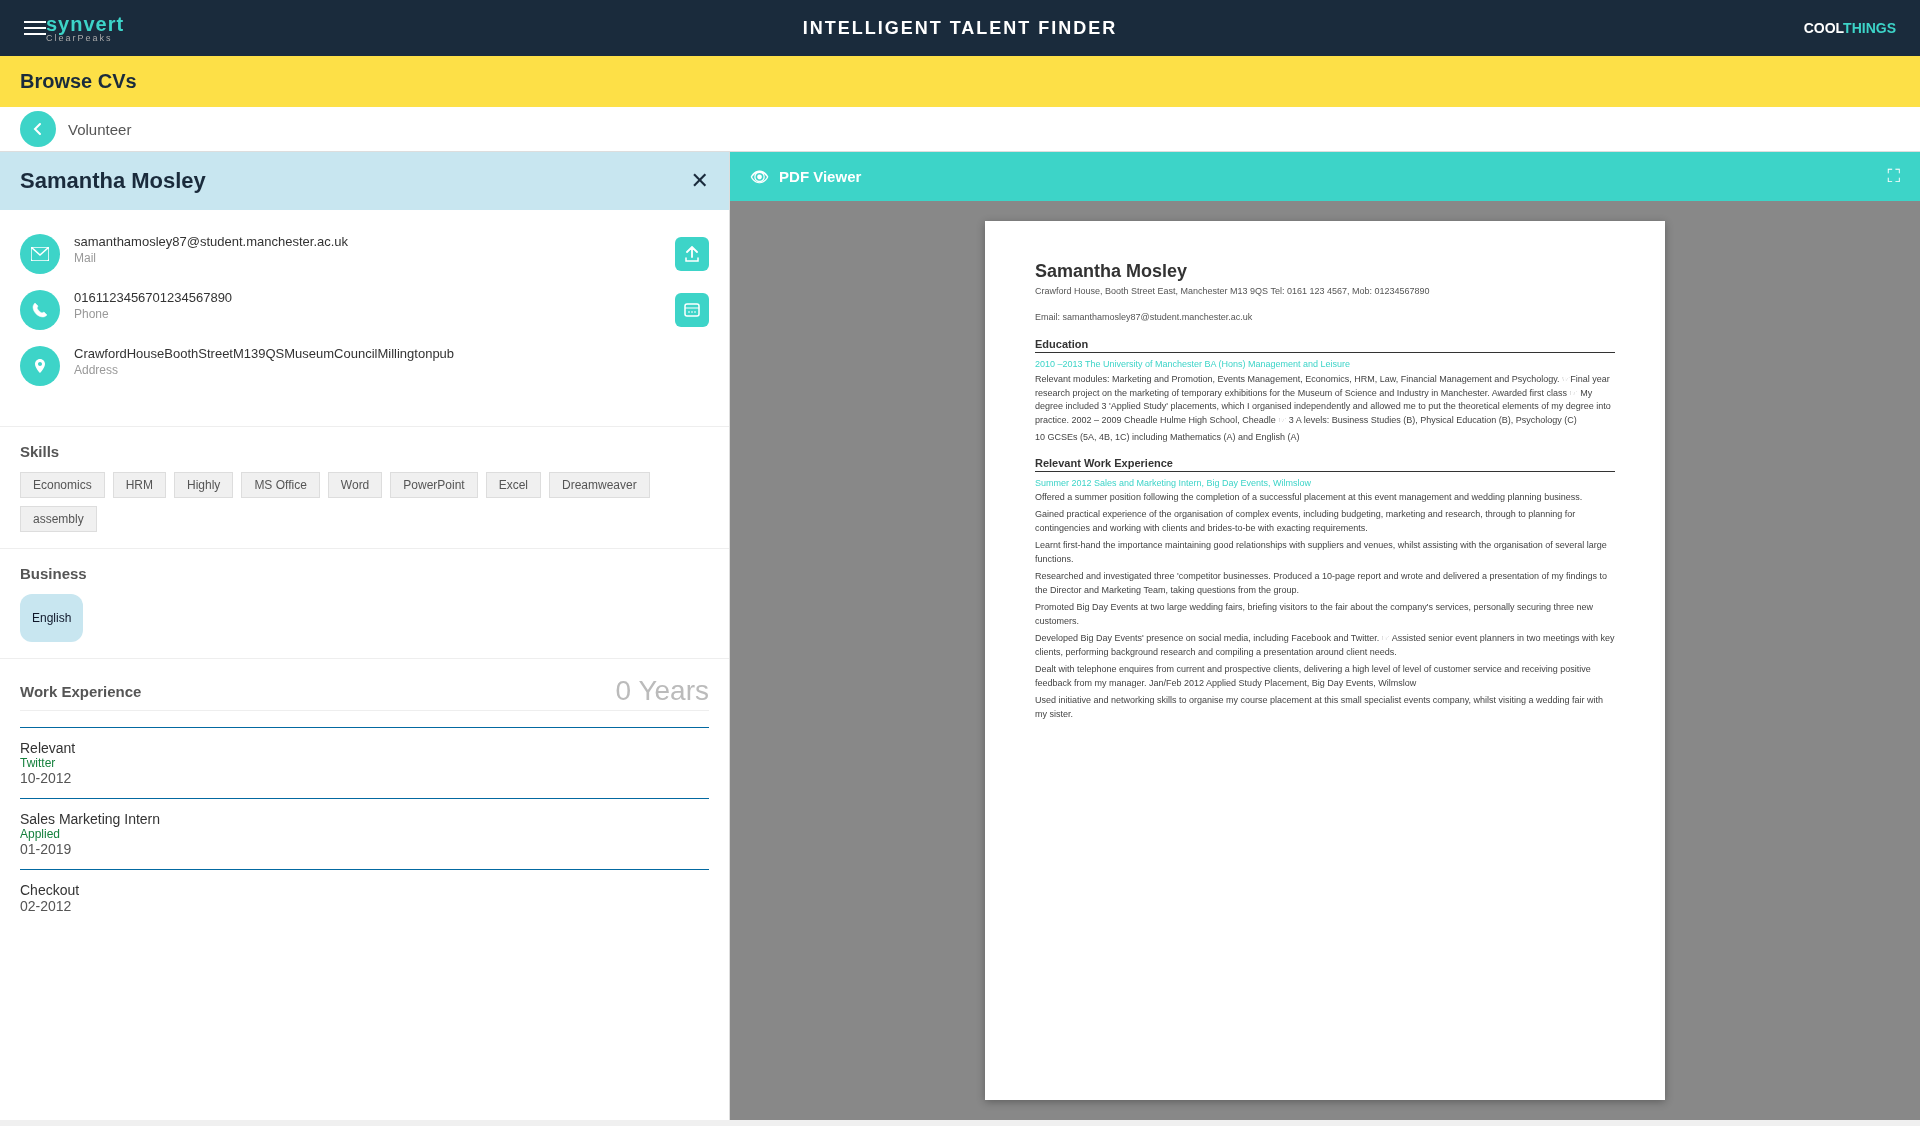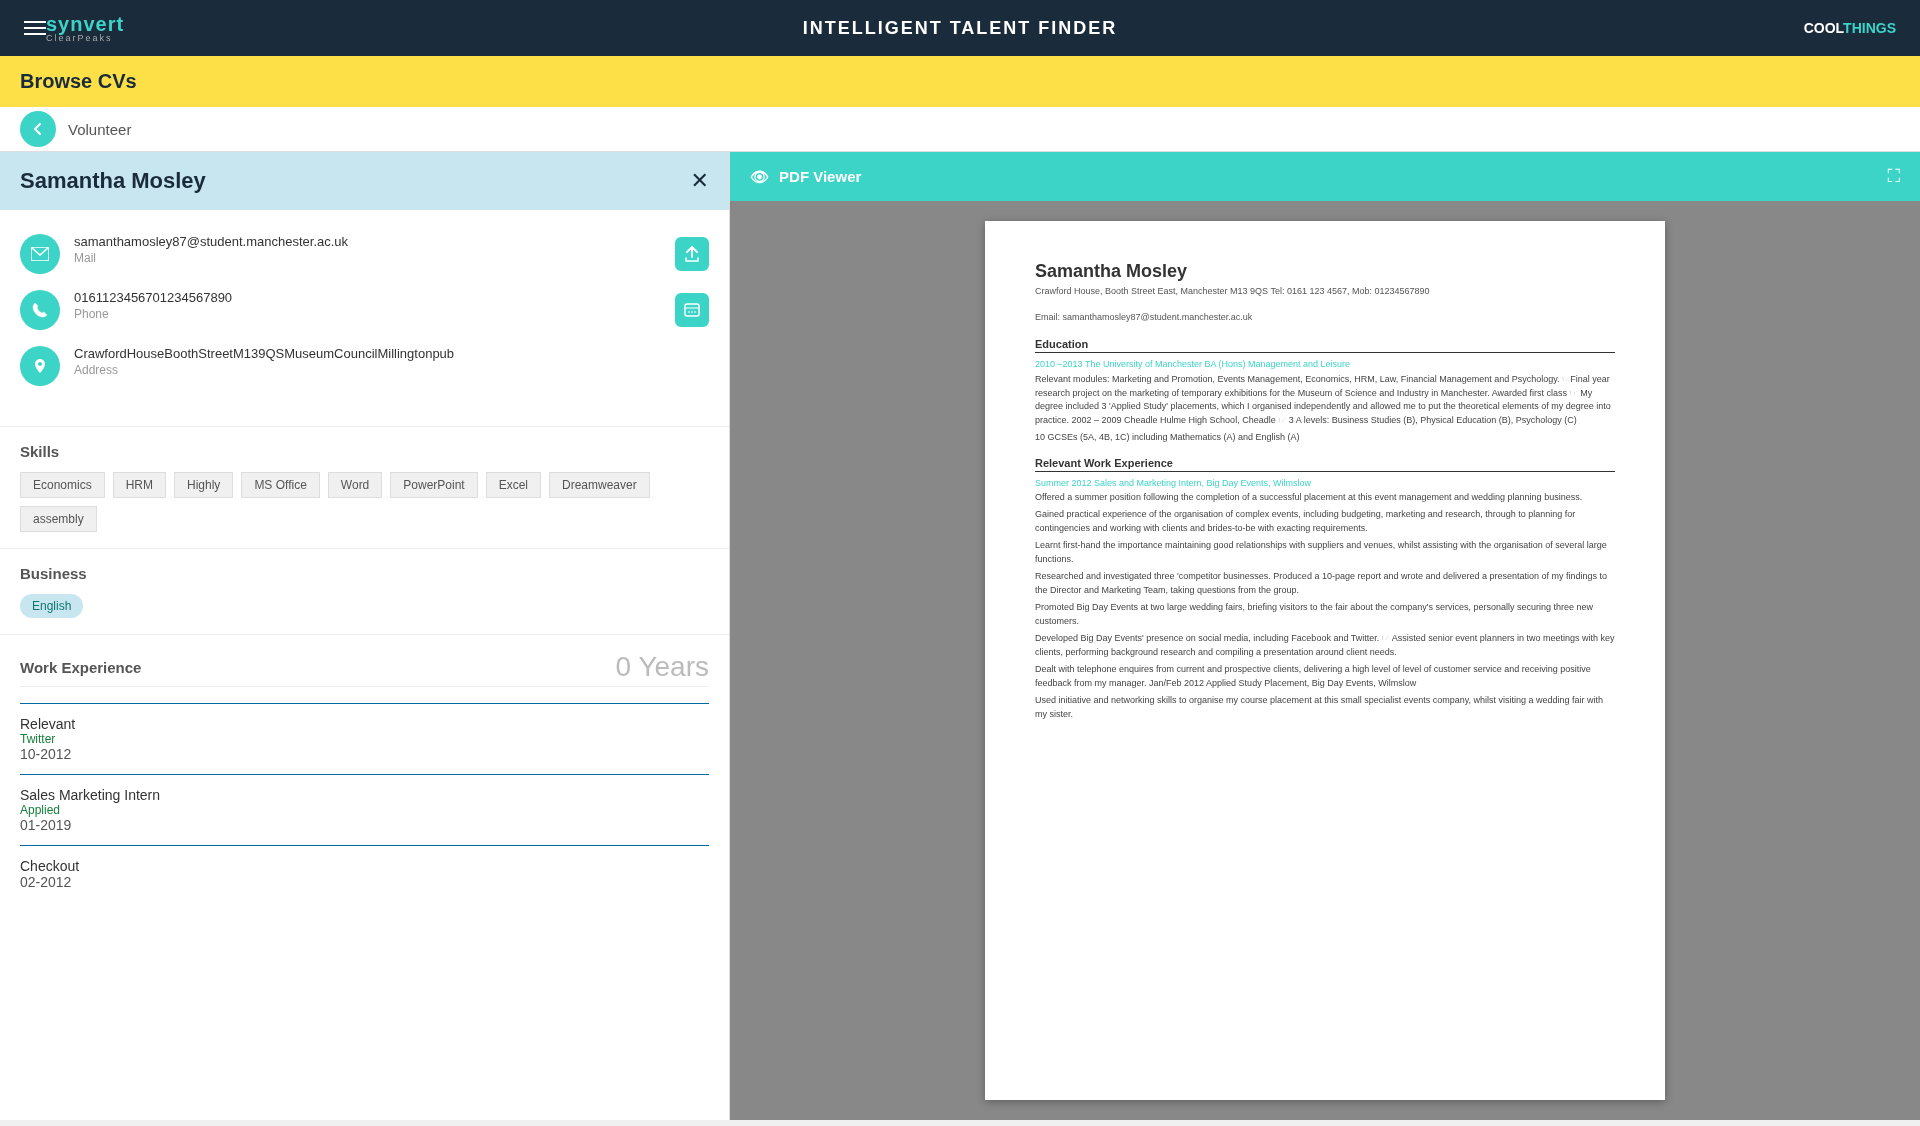--- a/index.html
+++ b/index.html
@@ -156,23 +156,23 @@
       font-size: 12px;
       color: #555;
       cursor: pointer;
     }
 
     
     .lang-tag {
       background: #c8e6f0;
       border: none;
       border-radius: 12px;
-      padding: 5px 12px;
+      padding: 17px 12px;
       font-size: 12px;
-      color: #0f766e;
+      color: #0f172a;
     }
 
     
     .work-section {
       padding: 16px 20px;
     }
     .work-header {
       display: flex;
       justify-content: space-between;
       align-items: center;

